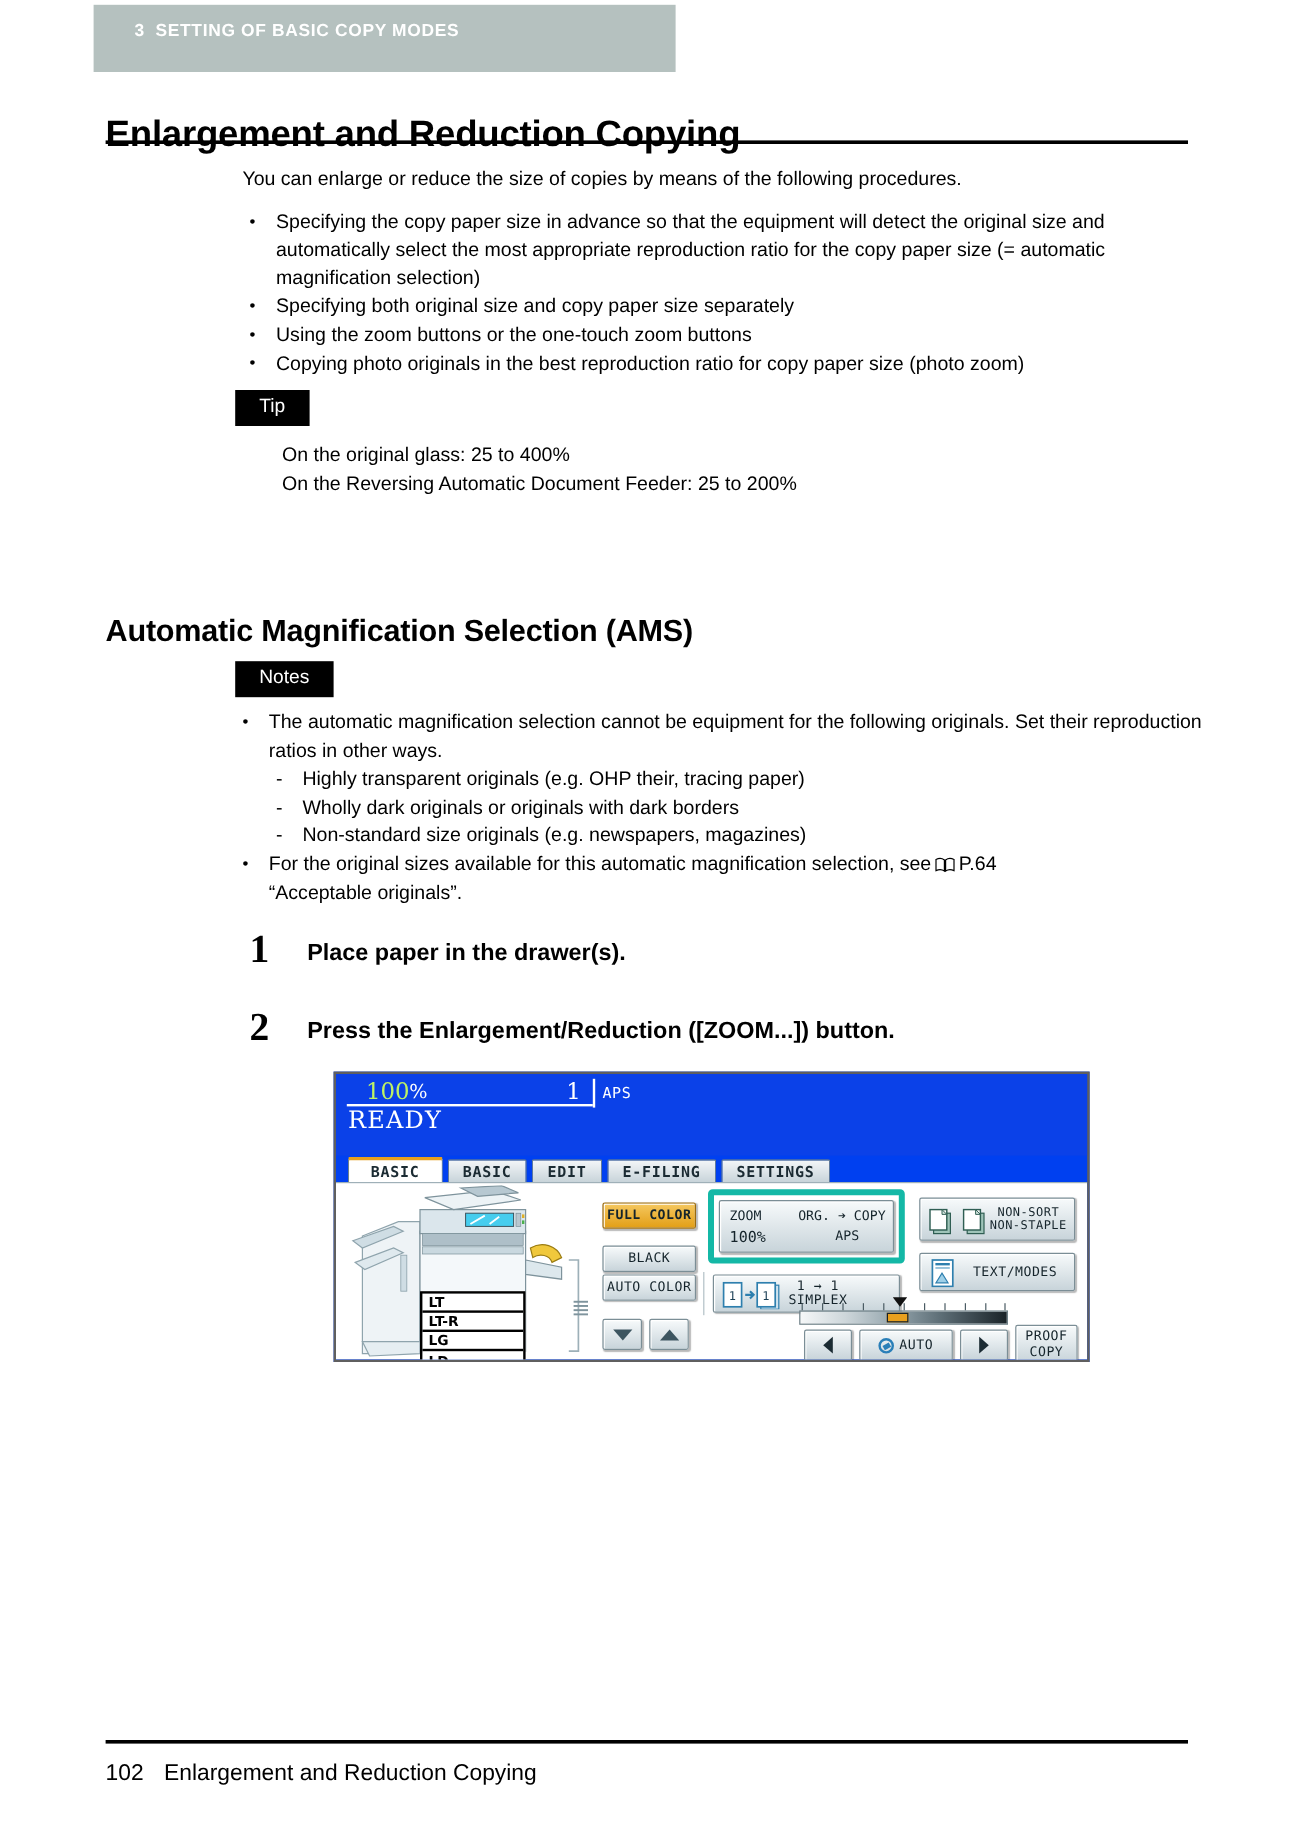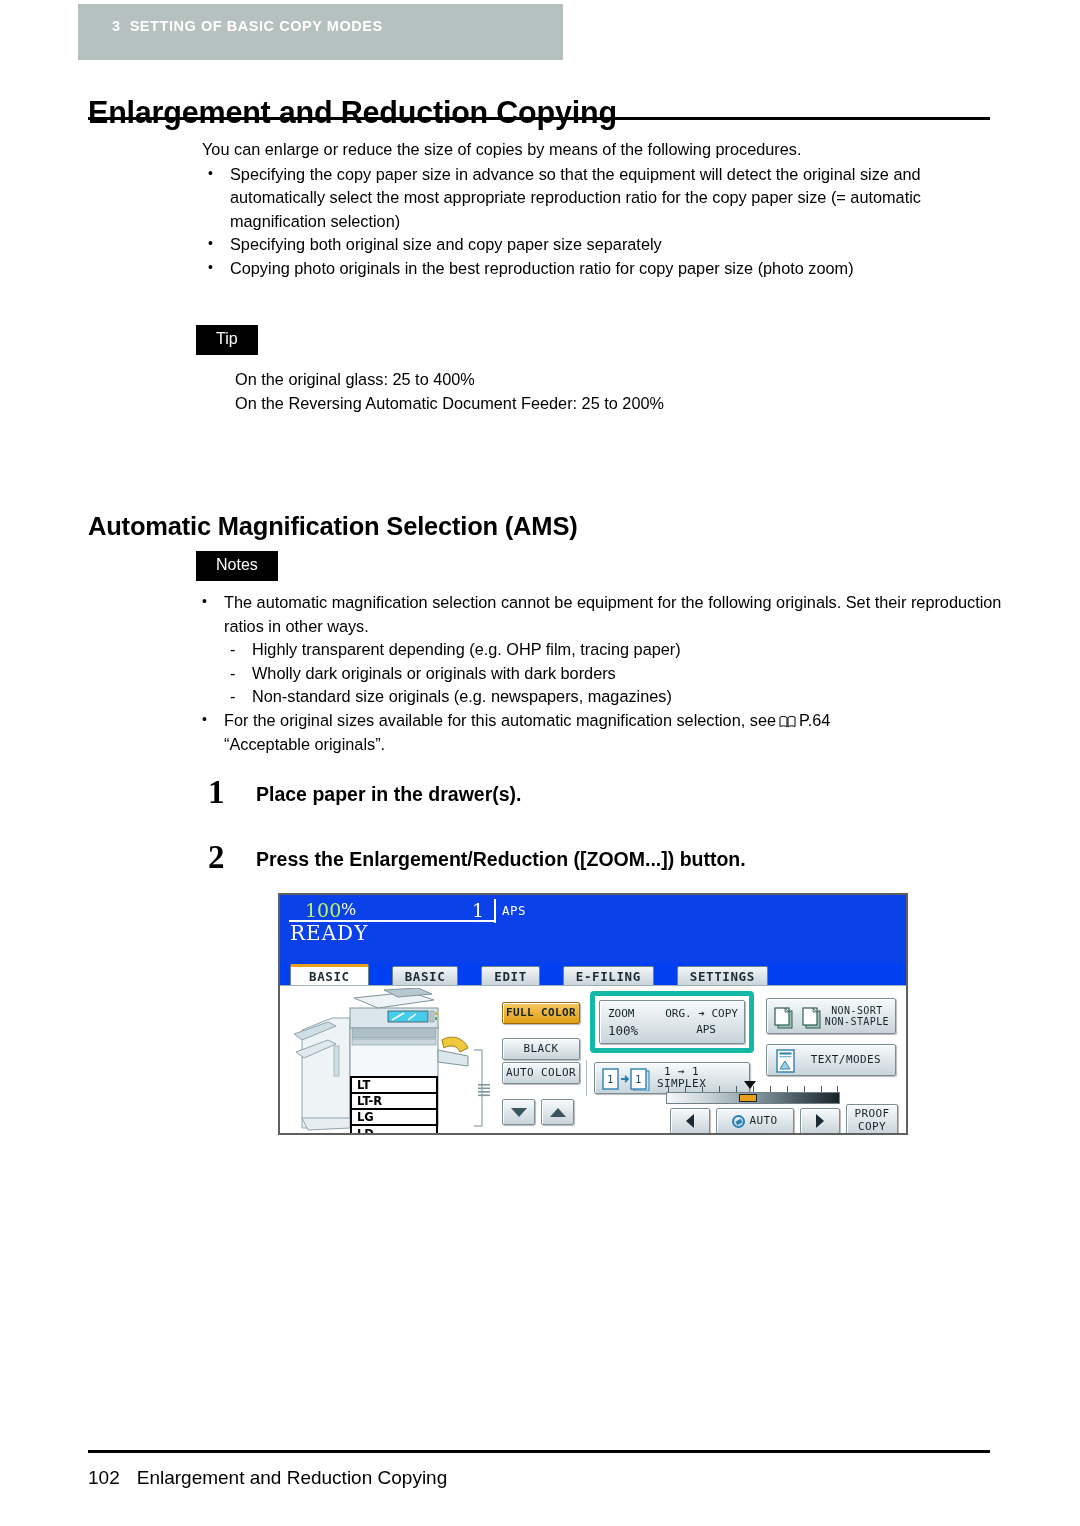--- a/index.html
+++ b/index.html
@@ -64,21 +64,21 @@
     padding-left: 28px;
     font-size: 16.3px;
     line-height: 23.6px;
   }
   ul.bullets > li::before {
     content: "\2022";
     position: absolute;
     left: 6px; top: -1px;
     font-size: 14px;
   }
-  .list-intro { margin-bottom: 1px; }
+  .list-intro { margin-bottom: 12px; }
 
   
   .tagbox {
     display: inline-block;
     background: #000000;
     color: #ffffff;
     font-size: 16px;
     padding: 4px 20px 6px 20px;
     line-height: 20px;
   }
@@ -212,21 +212,21 @@
   
   .tabrow {
     position: absolute;
     left: 10px; top: 69px;
     height: 22px;
     display: flex;
     align-items: flex-end;
   }
   .tab {
     height: 20px;
-    margin-right: 23px;
+    margin-right: 4px;
     padding: 0 12px;
     font-size: 12.5px;
     font-weight: bold;
     letter-spacing: .6px;
     color: #1b2b33;
     display: flex;
     align-items: center;
     justify-content: center;
     background: linear-gradient(#f3f6f8, #c6d2d8);
     border: 1px solid #6d8189;
@@ -462,20 +462,21 @@
 </div>
 
 <h1 class="page-title">Enlargement and Reduction Copying</h1>
 <div class="title-rule"></div>
 
 <div class="intro">
   <div class="list-intro">You can enlarge or reduce the size of copies by means of the following procedures.</div>
   <ul class="bullets">
     <li>Specifying the copy paper size in advance so that the equipment will detect the original size and automatically select the most appropriate reproduction ratio for the copy paper size (= automatic magnification selection)</li>
     <li>Specifying both original size and copy paper size separately</li>
+    <li>Using the zoom buttons or the one-touch zoom buttons</li>
     <li>Copying photo originals in the best reproduction ratio for copy paper size (photo zoom)</li>
   </ul>
 </div>
 
 <div class="tip-wrap">
   <span class="tagbox">Tip</span>
 </div>
 <div class="tip-body">
   <div class="tip-indent">On the original glass: 25 to 400%</div>
   <div class="tip-indent">On the Reversing Automatic Document Feeder: 25 to 200%</div>
@@ -483,21 +484,21 @@
 
 <h2 class="section-title">Automatic Magnification Selection (AMS)</h2>
 <div class="notes-wrap">
   <span class="tagbox">Notes</span>
 </div>
 <div class="notes-body">
   <ul class="bullets">
     <li>The automatic magnification selection cannot be equipment for the following originals. Set their reproduction ratios in other ways.</li>
   </ul>
   <ul class="dashes">
-    <li>Highly transparent depending (e.g. OHP film, tracing paper)</li>
+    <li>Highly transparent originals (e.g. OHP their, tracing paper)</li>
     <li>Wholly dark originals or originals with dark borders</li>
     <li>Non-standard size originals (e.g. newspapers, magazines)</li>
   </ul>
   <ul class="bullets">
     <li><span>For the original sizes available for this automatic magnification selection, see</span><span class="book-icon"><svg viewBox="0 0 17 13" width="17" height="13">
             <path d="M1 2.2c2.3-1.1 5-1.1 7 .4v9.3c-2-1.4-4.7-1.4-7-.4z" fill="#fff" stroke="#000" stroke-width="1"></path>
             <path d="M16 2.2c-2.3-1.1-5-1.1-7 .4v9.3c2-1.4 4.7-1.4 7-.4z" fill="#fff" stroke="#000" stroke-width="1"></path>
           </svg></span><span>P.64</span><br><span>“Acceptable originals”.</span></li>
   </ul>
 </div>

